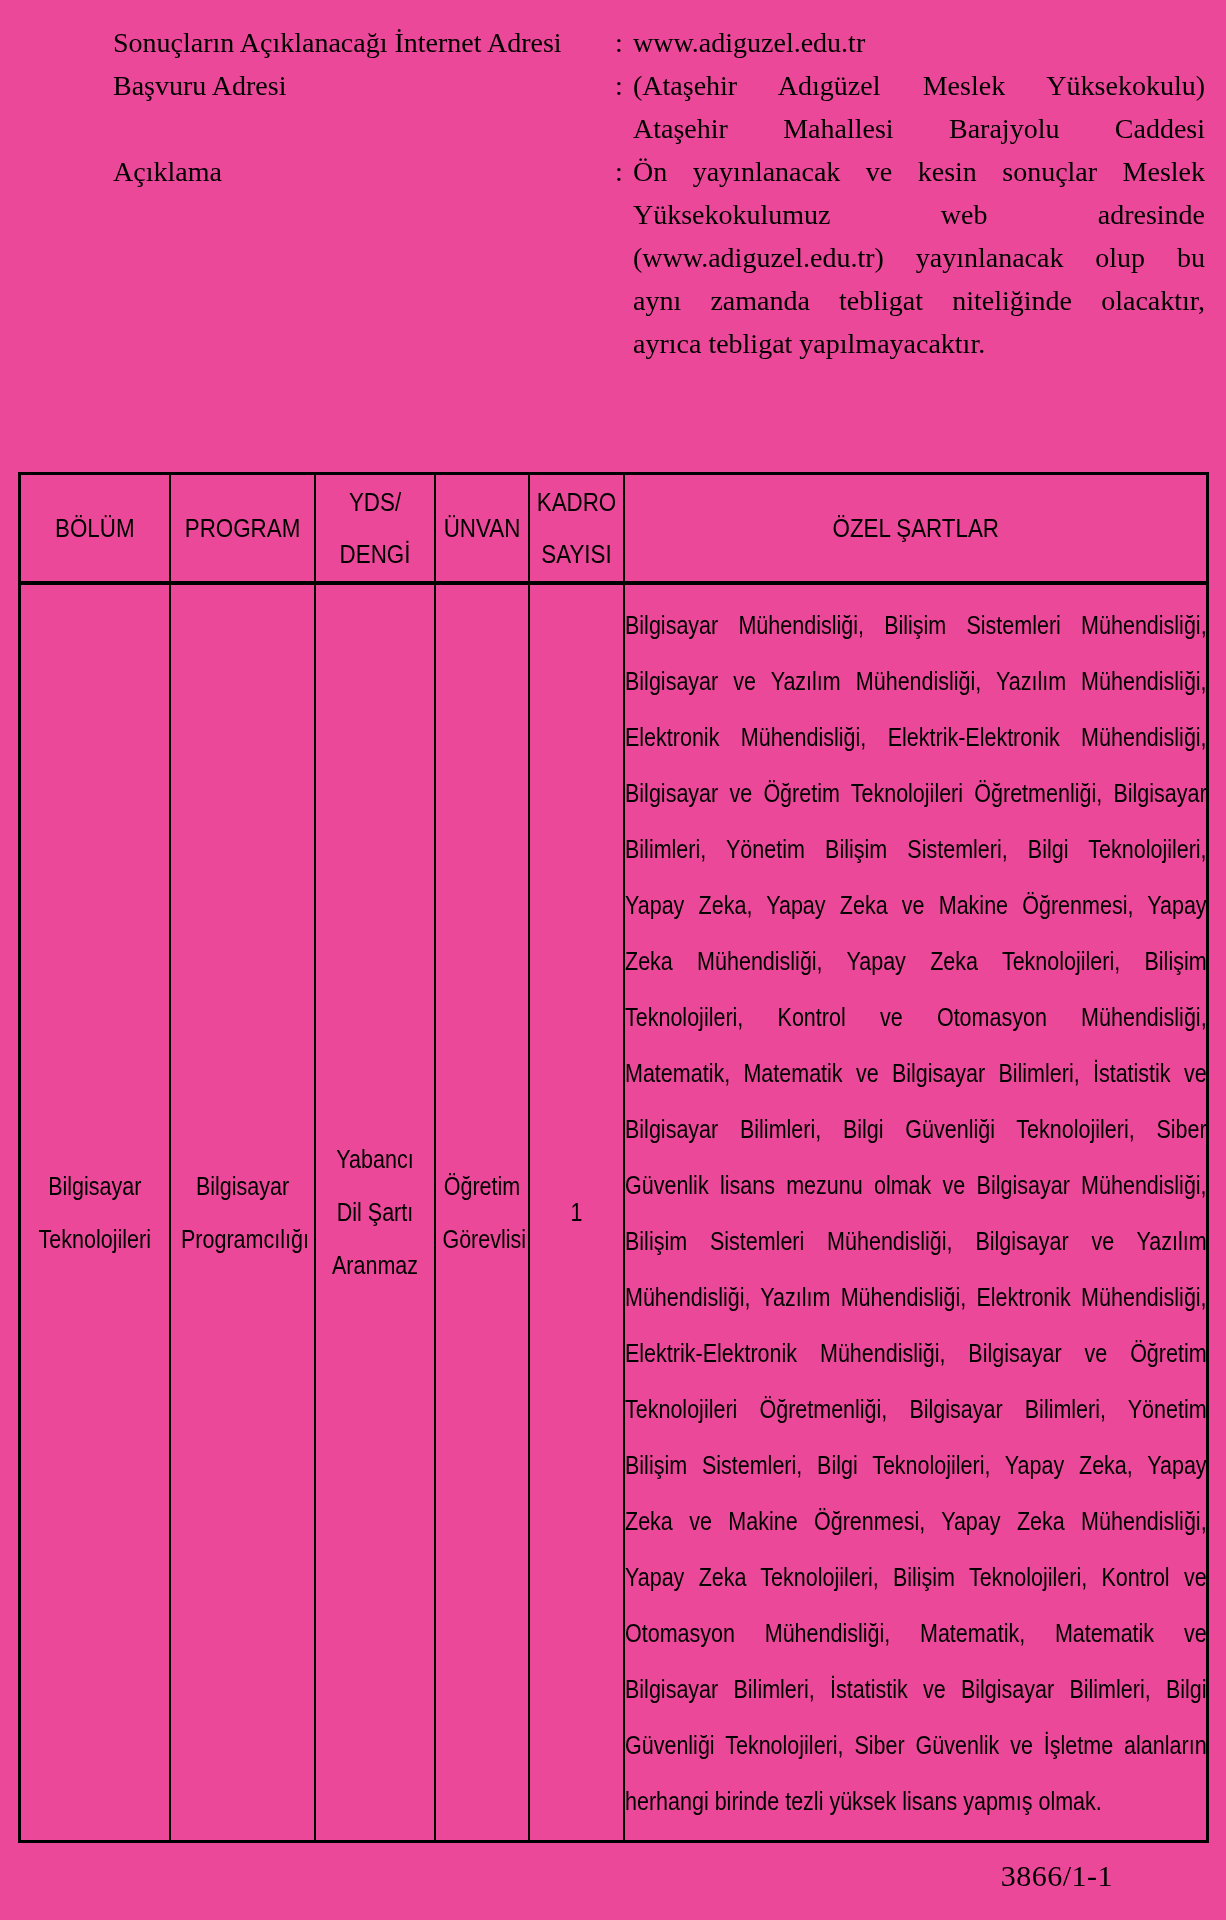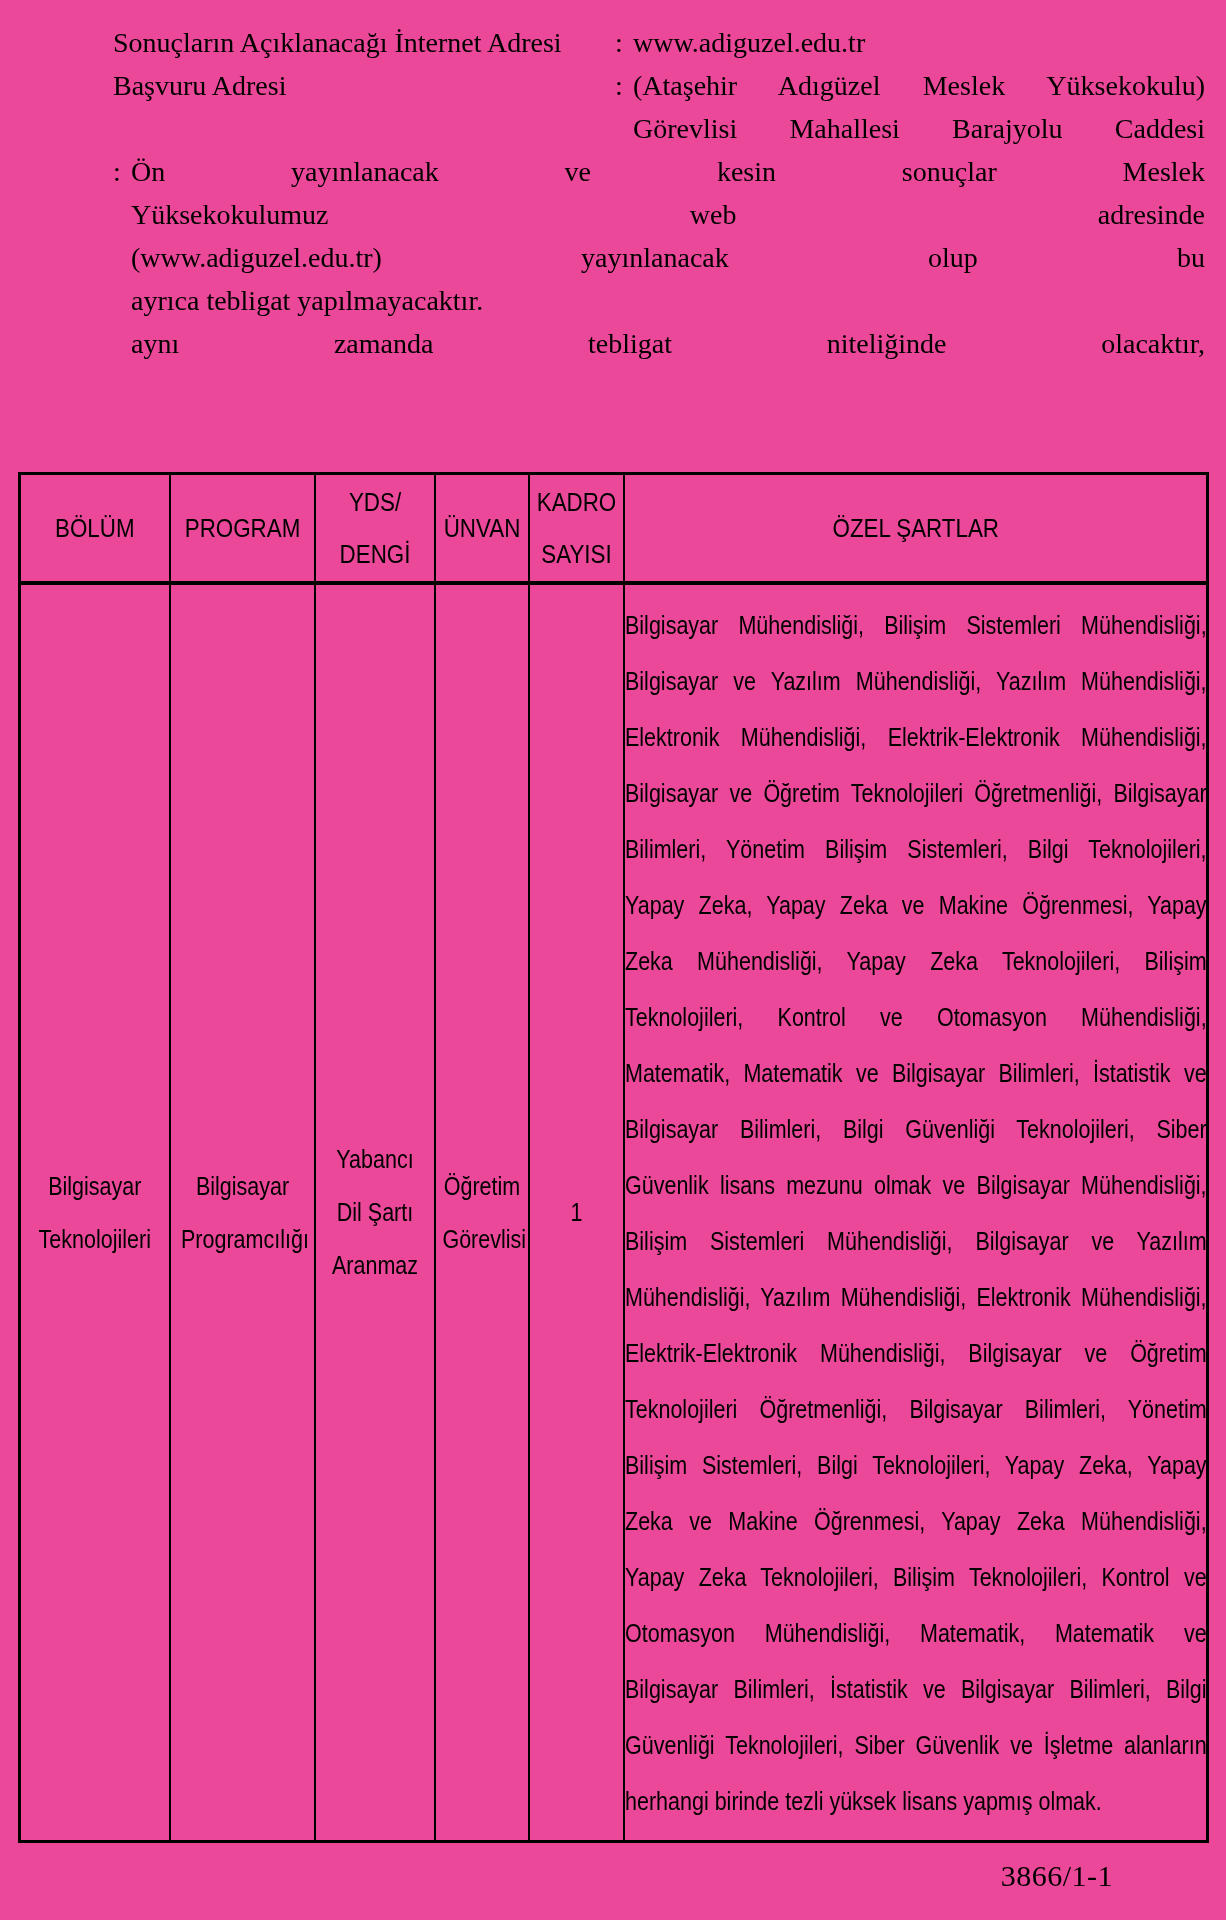--- a/index.html
+++ b/index.html
@@ -99,32 +99,33 @@
       <div class="field-value">
           <div class="line last">www.adiguzel.edu.tr</div>
         </div>
     </div>
 
     <div class="field">
       <div class="field-label">Başvuru Adresi</div>
       <div class="field-sep">:</div>
       <div class="field-value">
           <div class="line">(Ataşehir Adıgüzel Meslek Yüksekokulu)</div>
-          <div class="line">Görevlisi Mahallesi Barajyolu Caddesi</div>
+          <div class="line">Ataşehir Mahallesi Barajyolu Caddesi</div>
         </div>
     </div>
 
     <div class="field">
+      <div class="field-label">Açıklama</div>
       <div class="field-sep">:</div>
       <div class="field-value">
           <div class="line">Ön yayınlanacak ve kesin sonuçlar Meslek</div>
           <div class="line">Yüksekokulumuz web adresinde</div>
           <div class="line">(www.adiguzel.edu.tr) yayınlanacak olup bu</div>
+          <div class="line">aynı zamanda tebligat niteliğinde olacaktır,</div>
           <div class="line last">ayrıca tebligat yapılmayacaktır.</div>
-          <div class="line">aynı zamanda tebligat niteliğinde olacaktır,</div>
         </div>
     </div>
 
   </div>
 
   <table class="postable">
     <colgroup>
       <col style="width:150px">
       <col style="width:145px">
       <col style="width:120px">

